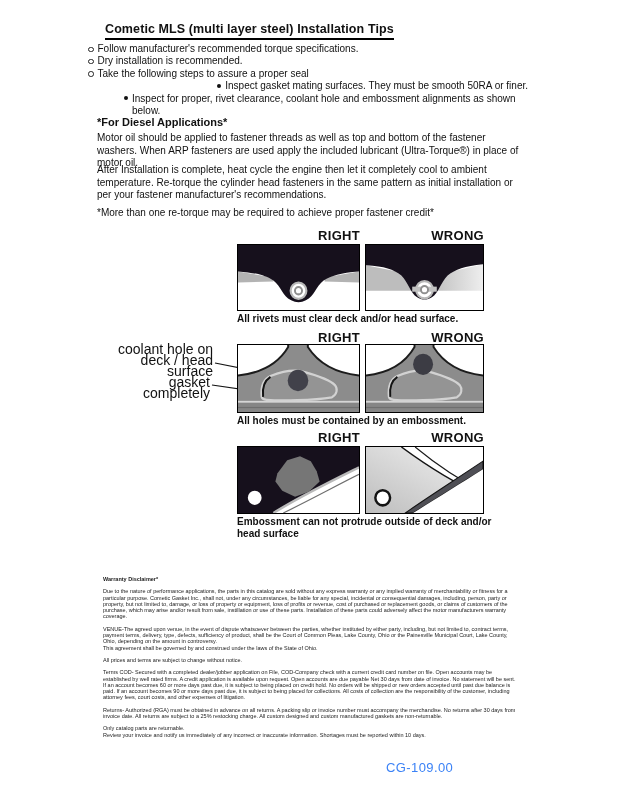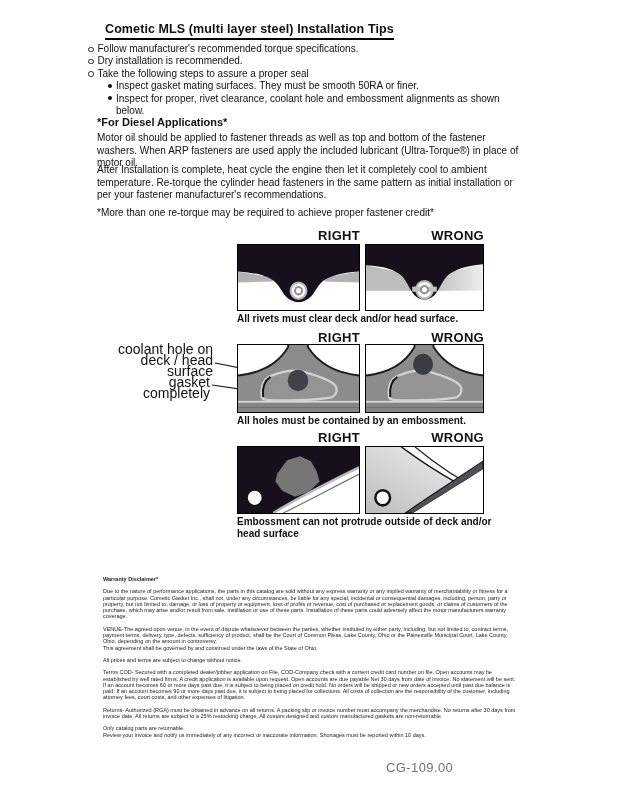--- a/index.html
+++ b/index.html
@@ -11,35 +11,35 @@
   
   .doc-title{
     left:105px;top:22px;font-size:12.5px;font-weight:bold;
     border-bottom:2px solid #000;padding-bottom:2px;letter-spacing:.1px;
   }
   
   .bullets{left:88px;top:43px;font-size:10px;line-height:12.4px;width:440px;}
   .brow{display:flex;align-items:flex-start;}
   .bmark{flex:0 0 auto;width:3.5px;height:3.5px;border:1px solid #222;border-radius:50%;margin:3.5px 4px 0 0;}
   .smark{flex:0 0 auto;width:4px;height:4px;background:#111;border-radius:50%;margin:3.5px 4px 0 0;}
-  .sub{margin-left:20px;}
+  .sub{margin-left:36px;justify-content:flex-end;}
   
   .diesel-h{left:97px;top:116px;font-size:11px;font-weight:bold;}
   .para{left:97px;font-size:10px;line-height:12.6px;width:430px;}
   
   .figlabel{font-size:13px;font-weight:bold;text-align:right;letter-spacing:.3px;}
   .figbox{border:1.6px solid #000;background:#fff;box-sizing:border-box;}
   .figbox svg{display:block;width:100%;height:100%;}
   .caption{font-size:10px;font-weight:bold;line-height:11.5px;}
   .ptrlabel{font-size:14px;line-height:10.8px;text-align:right;}
   
   .legal{left:103px;top:576px;width:416px;font-size:5.5px;line-height:6.3px;color:#222;}
   .legal p{margin:0 0 6px 0;}
   .legal .lh{font-weight:bold;margin-bottom:6px;}
-  .footer-code{left:386px;top:760px;font-size:13px;letter-spacing:.4px;color:#737373;}
+  .footer-code{left:386px;top:760px;font-size:13px;letter-spacing:.4px;color:#3b82f6;}
 </style>
 </head>
 <body>
 
 <div id="page">
 
   <div class="abs doc-title">Cometic MLS (multi layer steel) Installation Tips</div>
 
   <div class="abs bullets">
     <div class="brow">

